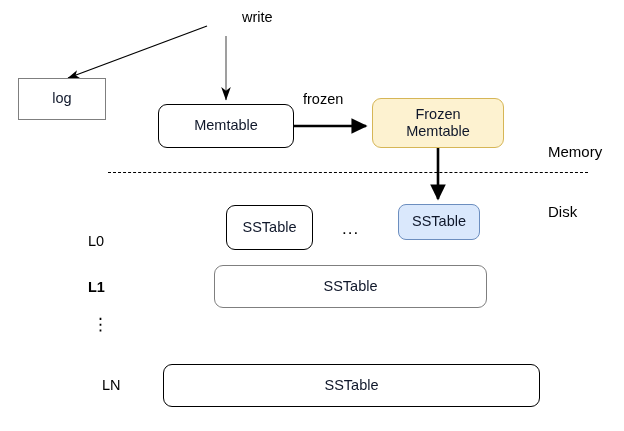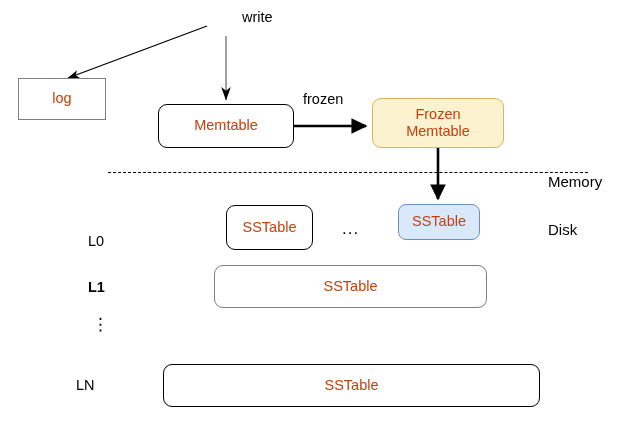--- a/index.html
+++ b/index.html
@@ -20,21 +20,21 @@
   }
   .node {
     position: absolute;
     box-sizing: border-box;
     display: flex;
     align-items: center;
     justify-content: center;
     text-align: center;
     line-height: 1.18;
     font-size: 14.5px;
-    color: #c2410c;
+    color: #0f172a;
     white-space: pre-line;
   }
   .node-rect {
     border: 1.6px solid #7f7f7f;
     background: #ffffff;
     border-radius: 0;
   }
   .node-round-black {
     border: 1.6px solid #000000;
     background: #ffffff;
@@ -57,21 +57,20 @@
   }
   .label {
     position: absolute;
     font-size: 14.5px;
     color: #000000;
     white-space: nowrap;
     line-height: 1;
   }
   .label-side {
     font-size: 15px;
-    margin-top: 30px;
   }
   .ellipsis-h {
     position: absolute;
     font-size: 17px;
     letter-spacing: 1px;
     color: #000000;
     line-height: 1;
   }
   svg.edges {
     position: absolute;
@@ -111,26 +110,26 @@
 
     <path d="M 438,148 L 438,199" fill="none" stroke="#000000" stroke-width="2.6" marker-end="url(#ah-thick)"></path>
   </svg>
 
   <div class="divider" style="left:108px; top:172px; width:480px;"></div>
 
   <div class="label" style="left:222px; top:10px;margin-left:20px;">write</div>
   <div class="label" style="left:303px; top:92px;">frozen</div>
 
   <div class="label label-side" style="left:548px; top:144px;">Memory</div>
-  <div class="label label-side" style="left:548px; top:192px;">Disk</div>
+  <div class="label label-side" style="left:548px; top:204px;">Disk</div>
 
   <div class="label" style="left:88px; top:234px;">L0</div>
   <div class="label" style="left:88px; top:280px;font-weight:bold;">L1</div>
   <div class="ellipsis-h" style="left:92px; top:316px;">⋮</div>
-  <div class="label" style="left:76px; top:378px;">LN</div>
+  <div class="label" style="left:102px; top:378px;">LN</div>
 
   <div class="node node-rect" style="left:18px; top:78px; width:88px; height:42px;">log</div>
 
   <div class="node node-round-black" style="left:158px; top:104px; width:136px; height:44px;">Memtable</div>
 
   <div class="node node-frozen" style="left:372px; top:98px; width:132px; height:50px;">Frozen
 Memtable</div>
 
   <div class="node node-round-black" style="left:226px; top:205px; width:87px; height:45px;">SSTable</div>
 

